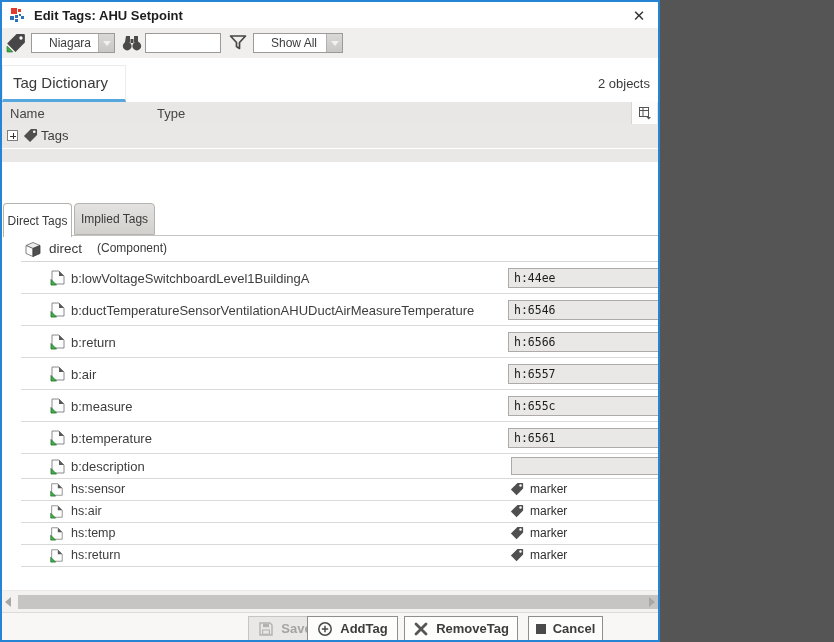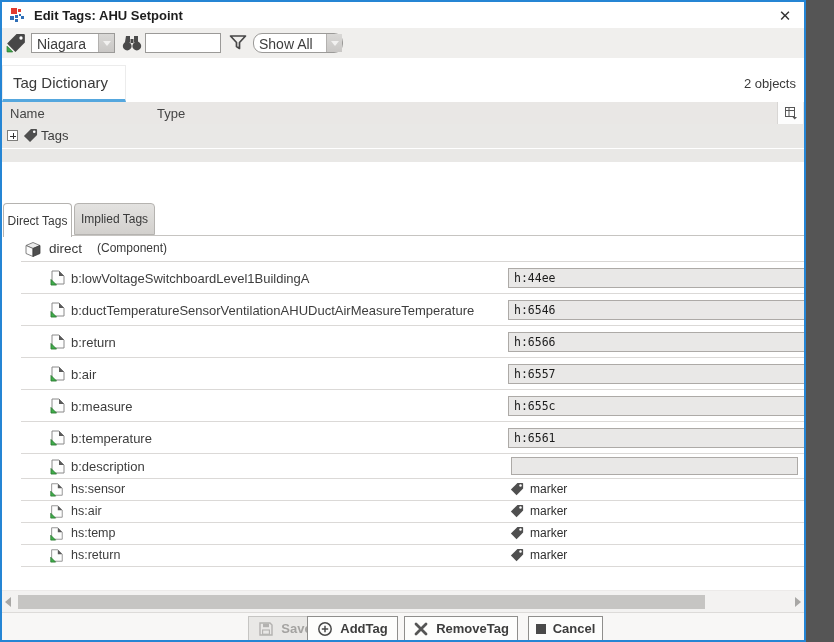--- a/index.html
+++ b/index.html
@@ -1,44 +1,44 @@
 <!DOCTYPE html>
 <html><head>
 <meta charset="utf-8">
 <style>
   * { margin:0; padding:0; box-sizing:border-box; }
   html,body { background:#555; }
   body { font-family:"Liberation Sans", sans-serif; color:#3c3c3c; }
   #window {
-    position:relative; width:806px; height:642px; background:#ffffff;
+    position:relative; width:660px; height:642px; background:#ffffff;
     border:2px solid #2585d4; overflow:hidden;
   }
   svg { display:block; }
   .hidden-defs { position:absolute; width:0; height:0; overflow:hidden; }
 
   
   .titlebar { position:absolute; left:0; top:0; right:0; height:26px; background:#fff; display:flex; align-items:center; }
   .titlebar .logo { margin-left:7px; width:16px; height:16px; }
   .titlebar .title { margin-left:9px; font-size:13px; font-weight:bold; color:#1d1d1d; }
   .close-btn { position:absolute; right:9px; top:4px; width:20px; height:20px; display:flex; align-items:center; justify-content:center;
     font-size:15px; color:#333; cursor:default; }
 
   
   .toolbar { position:absolute; left:0; top:26px; right:0; height:30px; background:#f0efed; display:flex; align-items:center; }
   .tb-icon { width:20px; height:20px; }
   .tb-tag { margin-left:4px; }
   .combo { height:20px; background:#fff; border:1px solid #9b9a98; display:flex; align-items:stretch; }
-  .combo .combo-text { flex:1; font-size:14px; padding:2px 4px 0 5px; color:#3c3c3c; white-space:nowrap; overflow:hidden; }
+  .combo .combo-text { flex:1; font-size:12px; padding:2px 4px 0 5px; color:#3c3c3c; white-space:nowrap; overflow:hidden;margin-left:12px; }
   .combo .combo-btn { width:16px; background:linear-gradient(#d9d8d6,#c9c7c5); border-left:1px solid #b3b1af; display:flex; align-items:center; justify-content:center; }
   .combo .combo-btn::after { content:""; width:0; height:0; border-left:4px solid transparent; border-right:4px solid transparent; border-top:5px solid #f2f1f0; }
   .combo-dict { width:84px; margin-left:5px; }
   .tb-binoc { margin-left:7px; }
   .search-box { width:76px; height:20px; margin-left:3px; border:1px solid #9b9a98; background:#fff; font-size:12px; padding:0 4px; font-family:"Liberation Sans",sans-serif; }
   .tb-funnel { margin-left:7px; }
-  .combo-show { width:90px; margin-left:5px;border-radius:9px; }
+  .combo-show { width:90px; margin-left:5px; }
 
   
   .dict-tabrow { position:absolute; left:0; top:56px; right:0; height:44px; background:#fff; }
   .dict-tab { position:absolute; left:0; top:7px; width:124px; height:37px; background:#fff;
     border:1px solid #ececec; border-bottom:3px solid #55a7de; font-size:15px; color:#3a3a3a;
     display:flex; align-items:center; padding-left:10px; }
   .object-count { position:absolute; right:8px; top:18px; font-size:13px; color:#3a3a3a; }
 
   
   .dict-header { position:absolute; left:0; top:100px; right:0; height:22px; background:#e9e7e5; }

